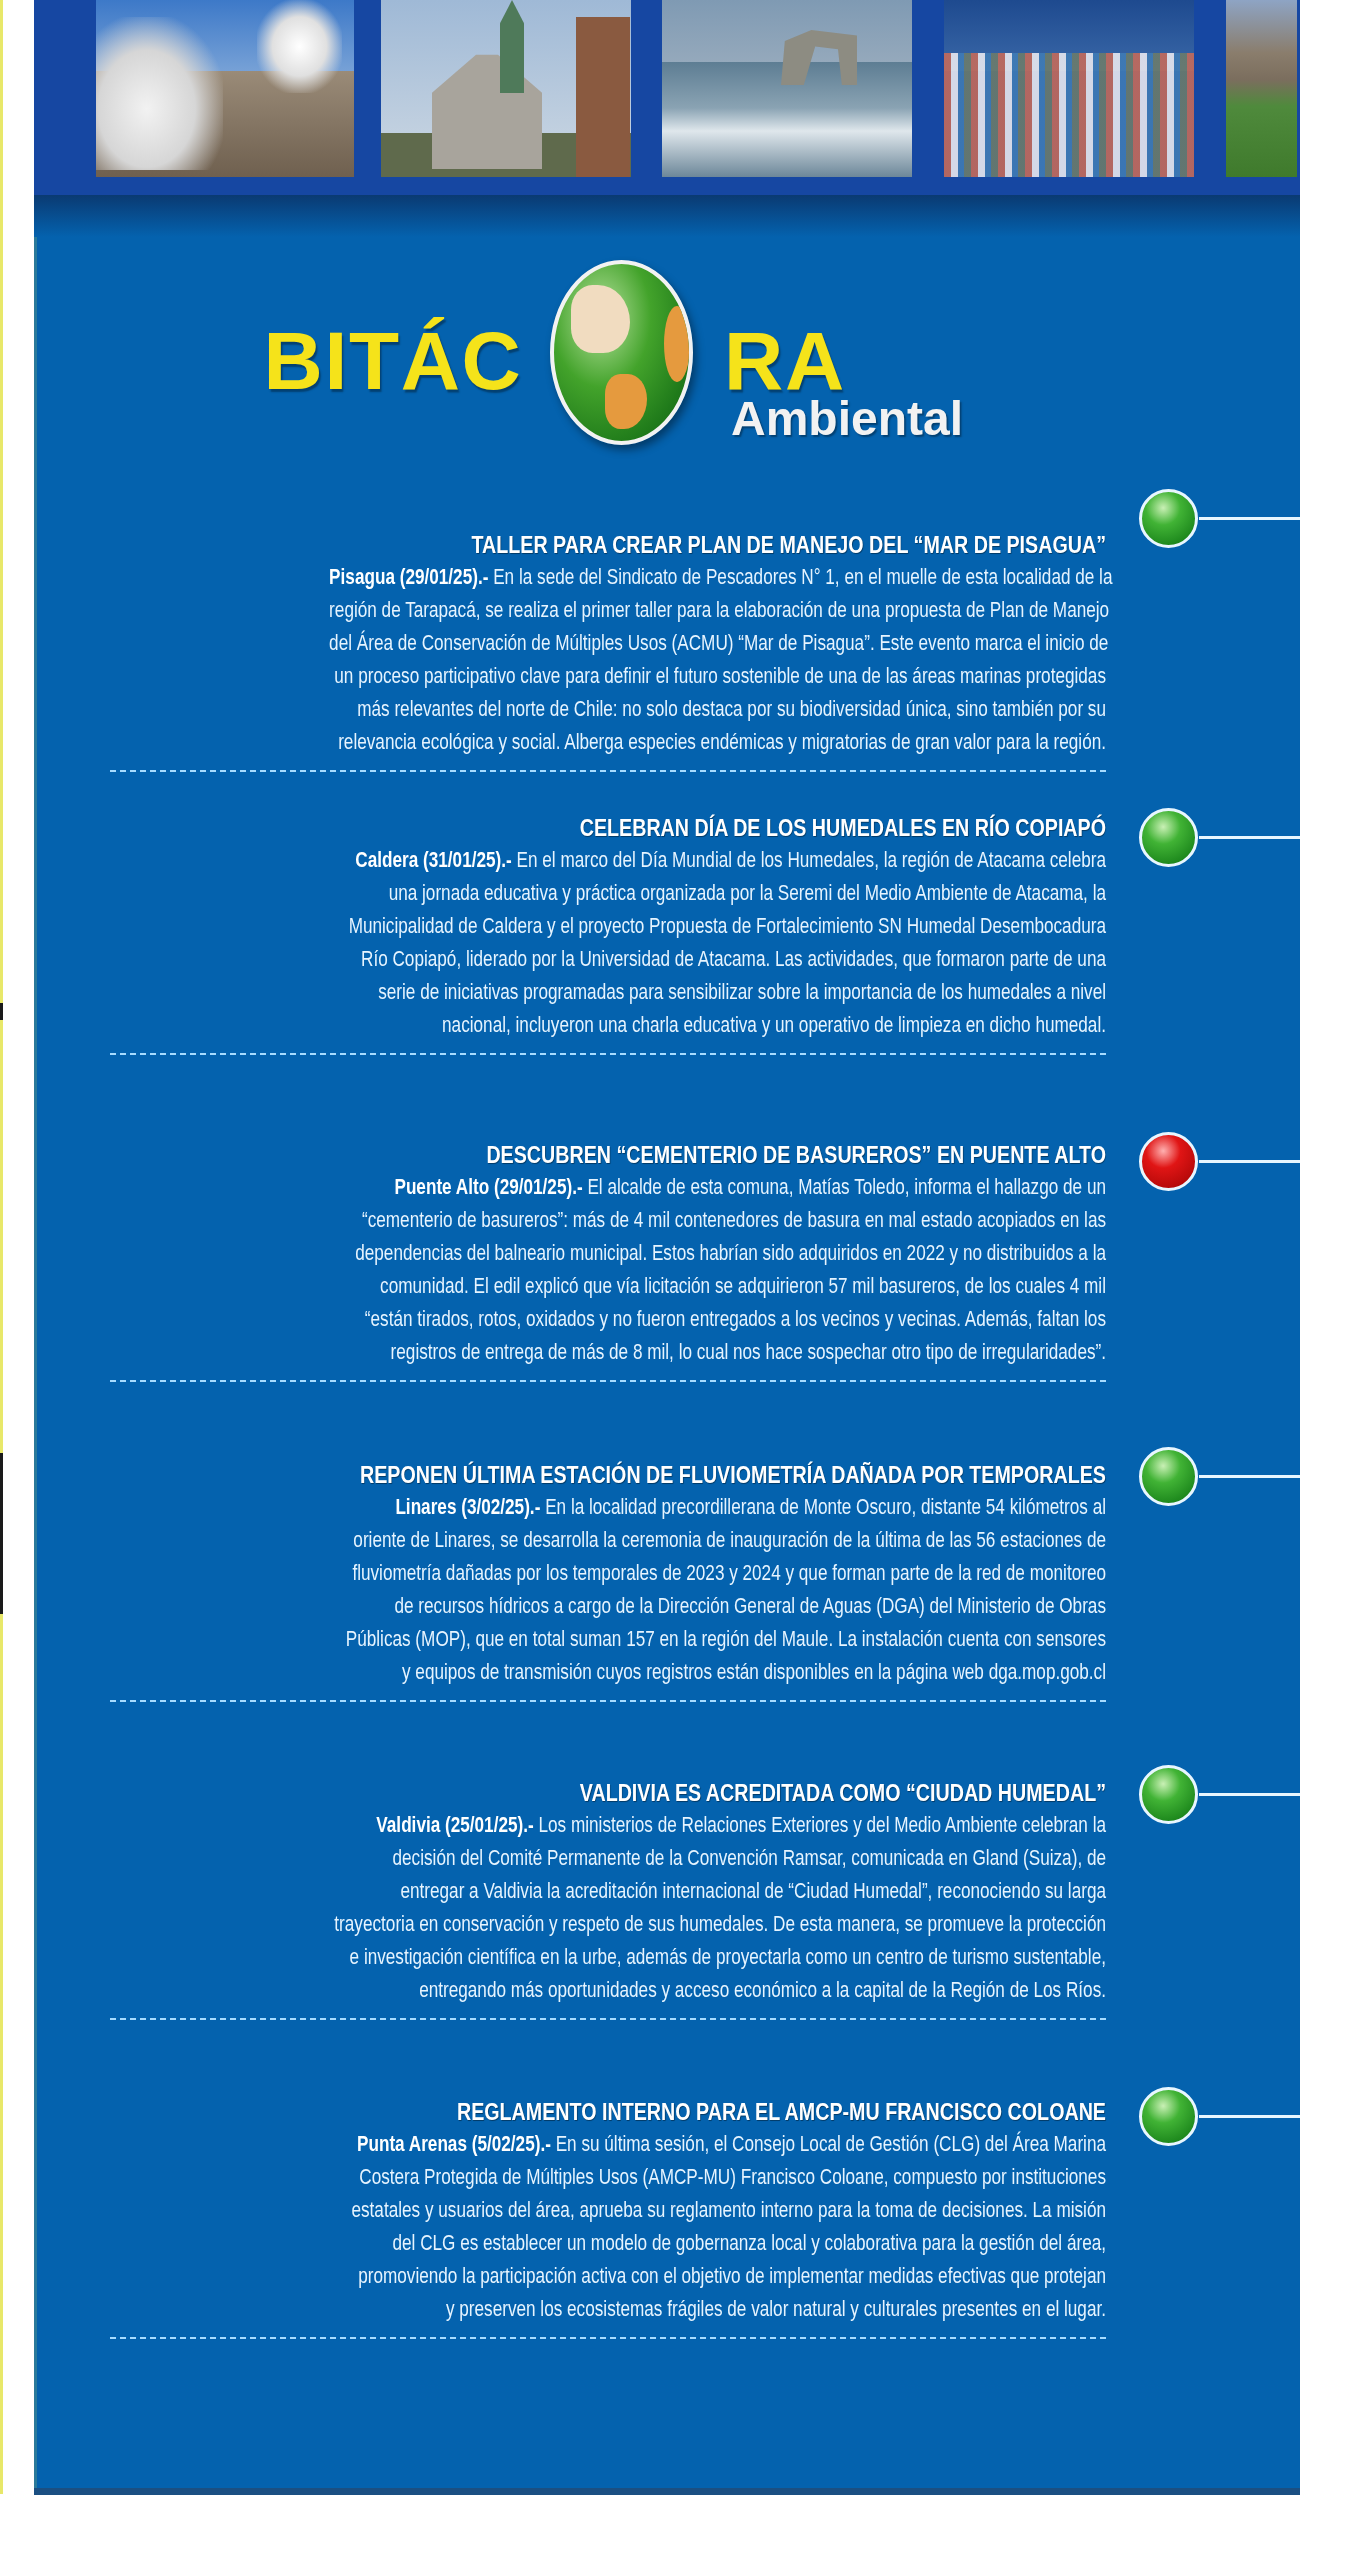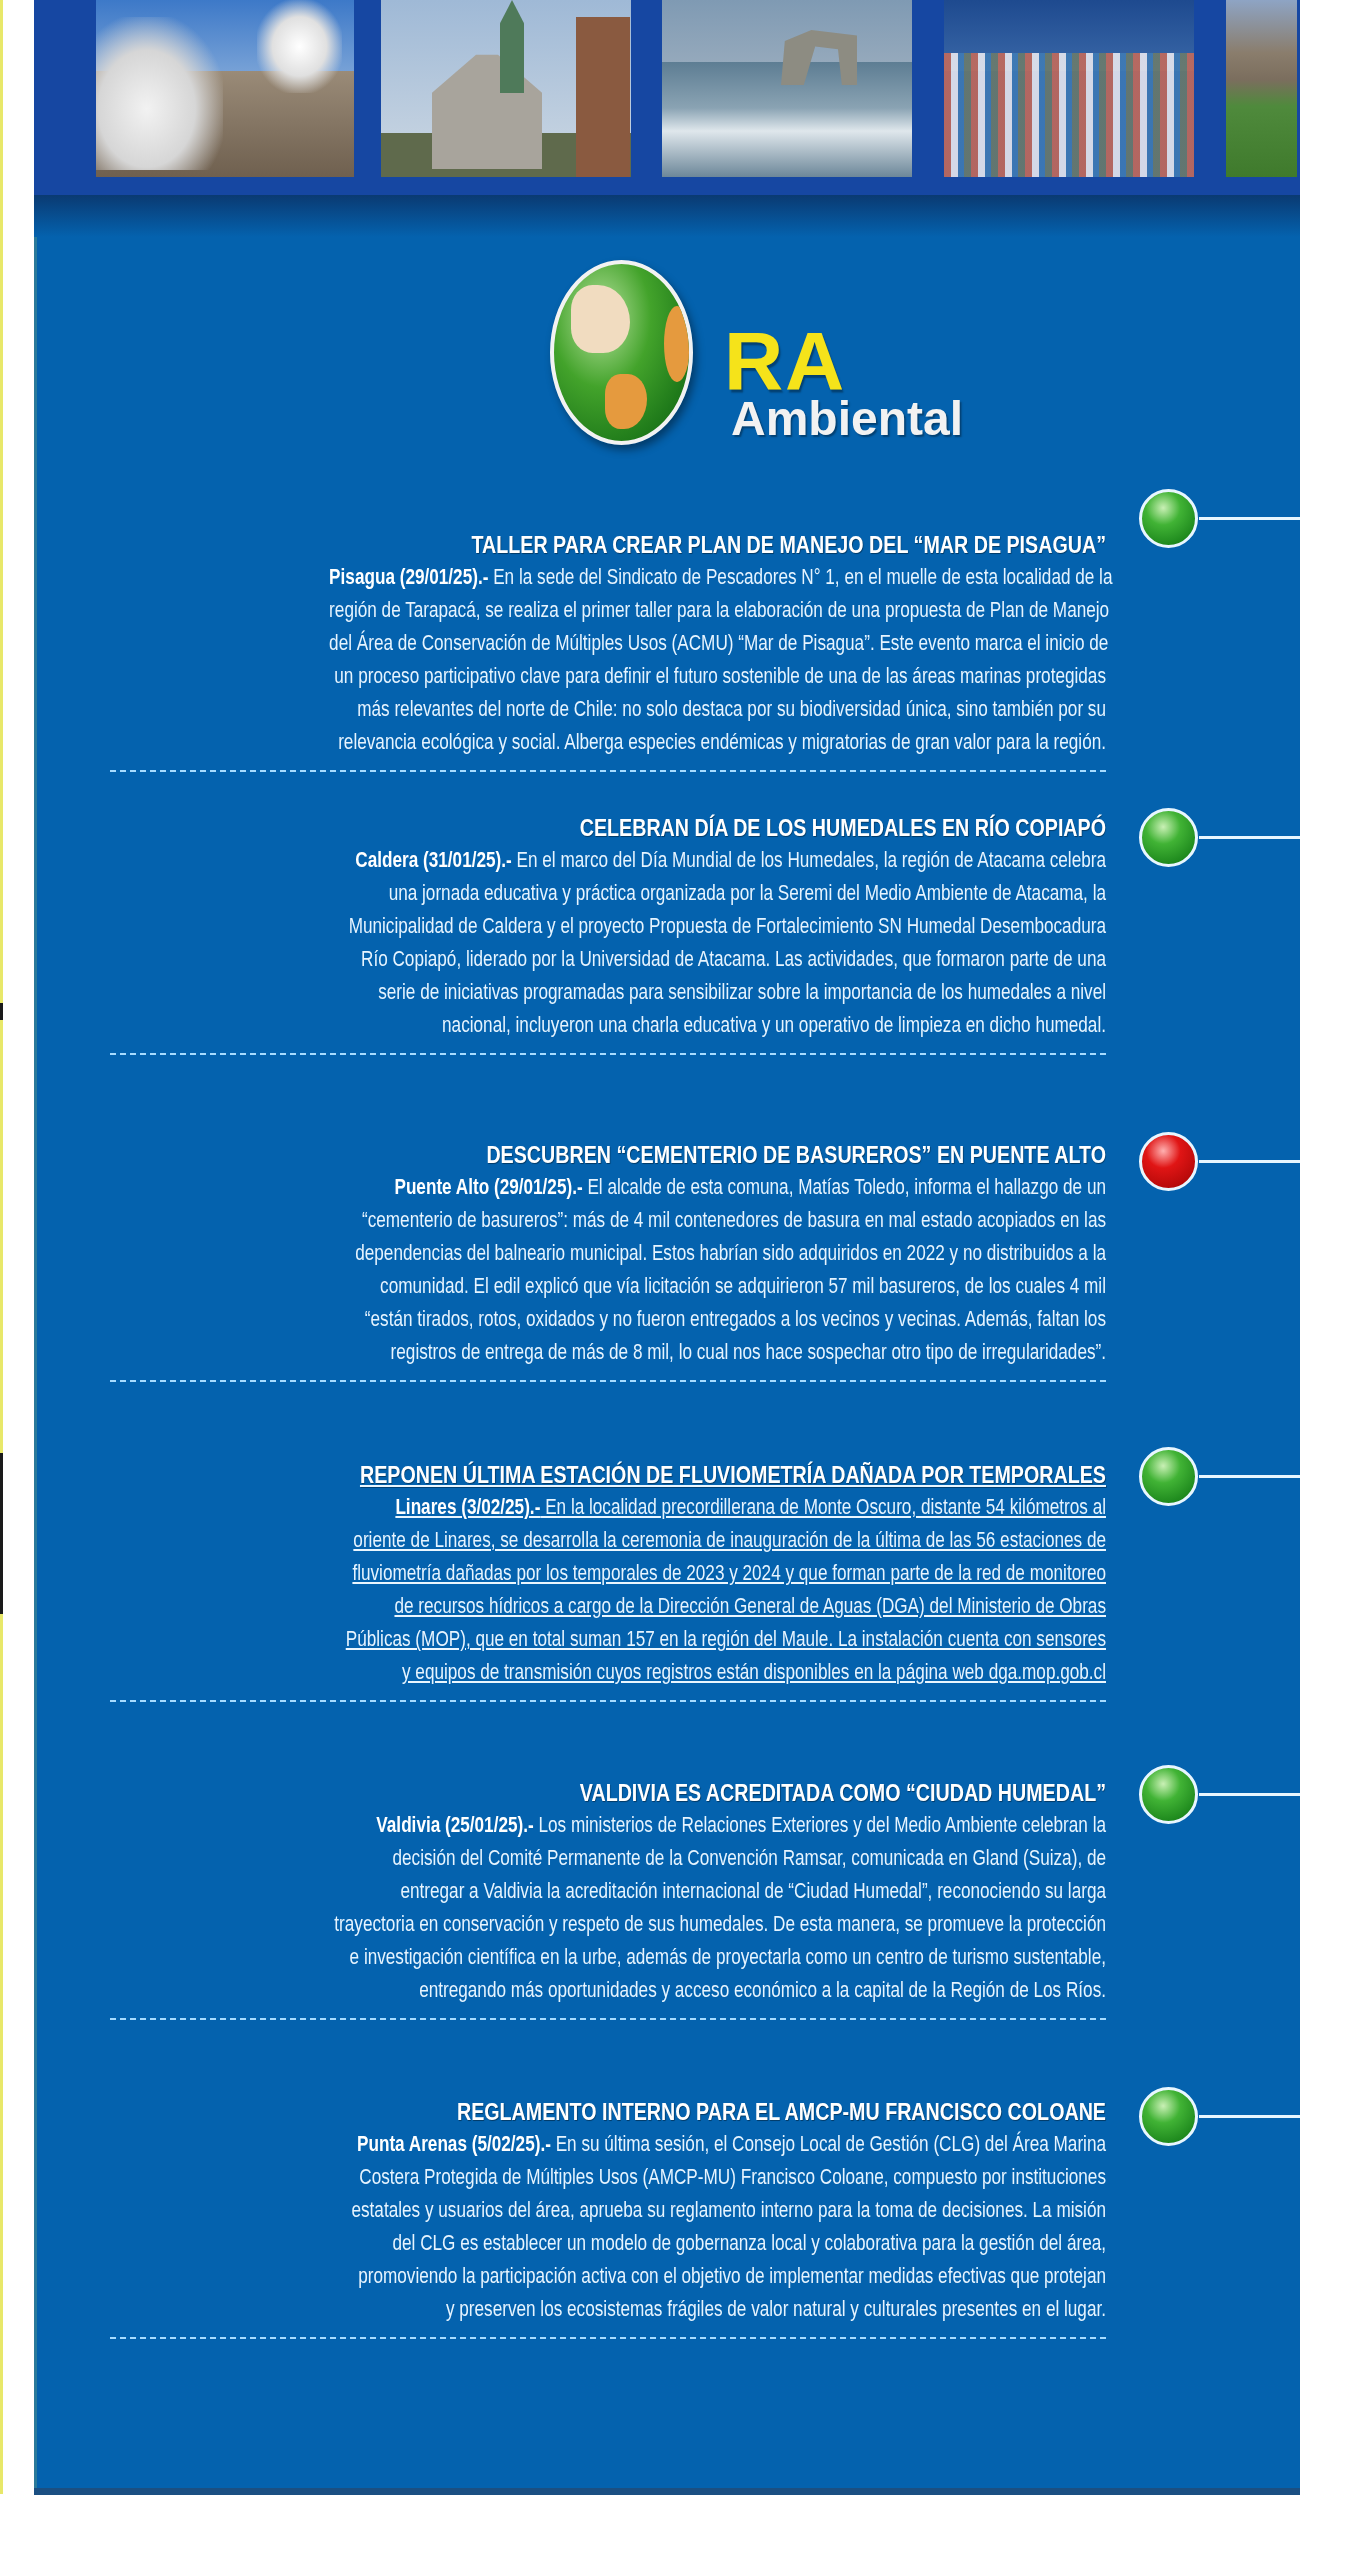--- a/index.html
+++ b/index.html
@@ -103,20 +103,21 @@
 </div>
 <div class="photo p4">
   <div class="sky"></div>
     <div class="ground"></div>
 </div>
 <div class="photo p5">
   <div class="sky"></div>
 </div>
 
 <div class="logo">
+  <div class="logo-word1">BITÁC</div>
   <div class="globe">
     <div class="land1"></div>
       <div class="land2"></div>
       <div class="land3"></div>
   </div>
   <div class="logo-word2">RA</div>
   <div class="logo-word3">Ambiental</div>
 </div>
 
 <div class="article" style="top:529px;">
@@ -157,21 +158,21 @@
     <span class="line">dependencias del balneario municipal. Estos habrían sido adquiridos en 2022 y no distribuidos a la</span>
     <span class="line">comunidad. El edil explicó que vía licitación se adquirieron 57 mil basureros, de los cuales 4 mil</span>
     <span class="line">“están tirados, rotos, oxidados y no fueron entregados a los vecinos y vecinas. Además, faltan los</span>
     <span class="line">registros de entrega de más de 8 mil, lo cual nos hace sospechar otro tipo de irregularidades”.</span>
   </div>
   <div class="divider"></div>
 </div>
 <div class="marker red" style="top:1132px;"></div>
 <div class="connector" style="top:1160px;"></div>
 
-<div class="article" style="top:1459px;text-decoration:underline;">
+<div class="article" style="top:1459px;">
   <div class="headline">REPONEN ÚLTIMA ESTACIÓN DE FLUVIOMETRÍA DAÑADA POR TEMPORALES</div>
   <div class="body">
     <span class="line"><span class="lead">Linares (3/02/25).-</span><span> En la localidad precordillerana de Monte Oscuro, distante 54 kilómetros al</span></span>
     <span class="line">oriente de Linares, se desarrolla la ceremonia de inauguración de la última de las 56 estaciones de</span>
     <span class="line">fluviometría dañadas por los temporales de 2023 y 2024 y que forman parte de la red de monitoreo</span>
     <span class="line">de recursos hídricos a cargo de la Dirección General de Aguas (DGA) del Ministerio de Obras</span>
     <span class="line">Públicas (MOP), que en total suman 157 en la región del Maule. La instalación cuenta con sensores</span>
     <span class="line">y equipos de transmisión cuyos registros están disponibles en la página web dga.mop.gob.cl</span>
   </div>
   <div class="divider"></div>

